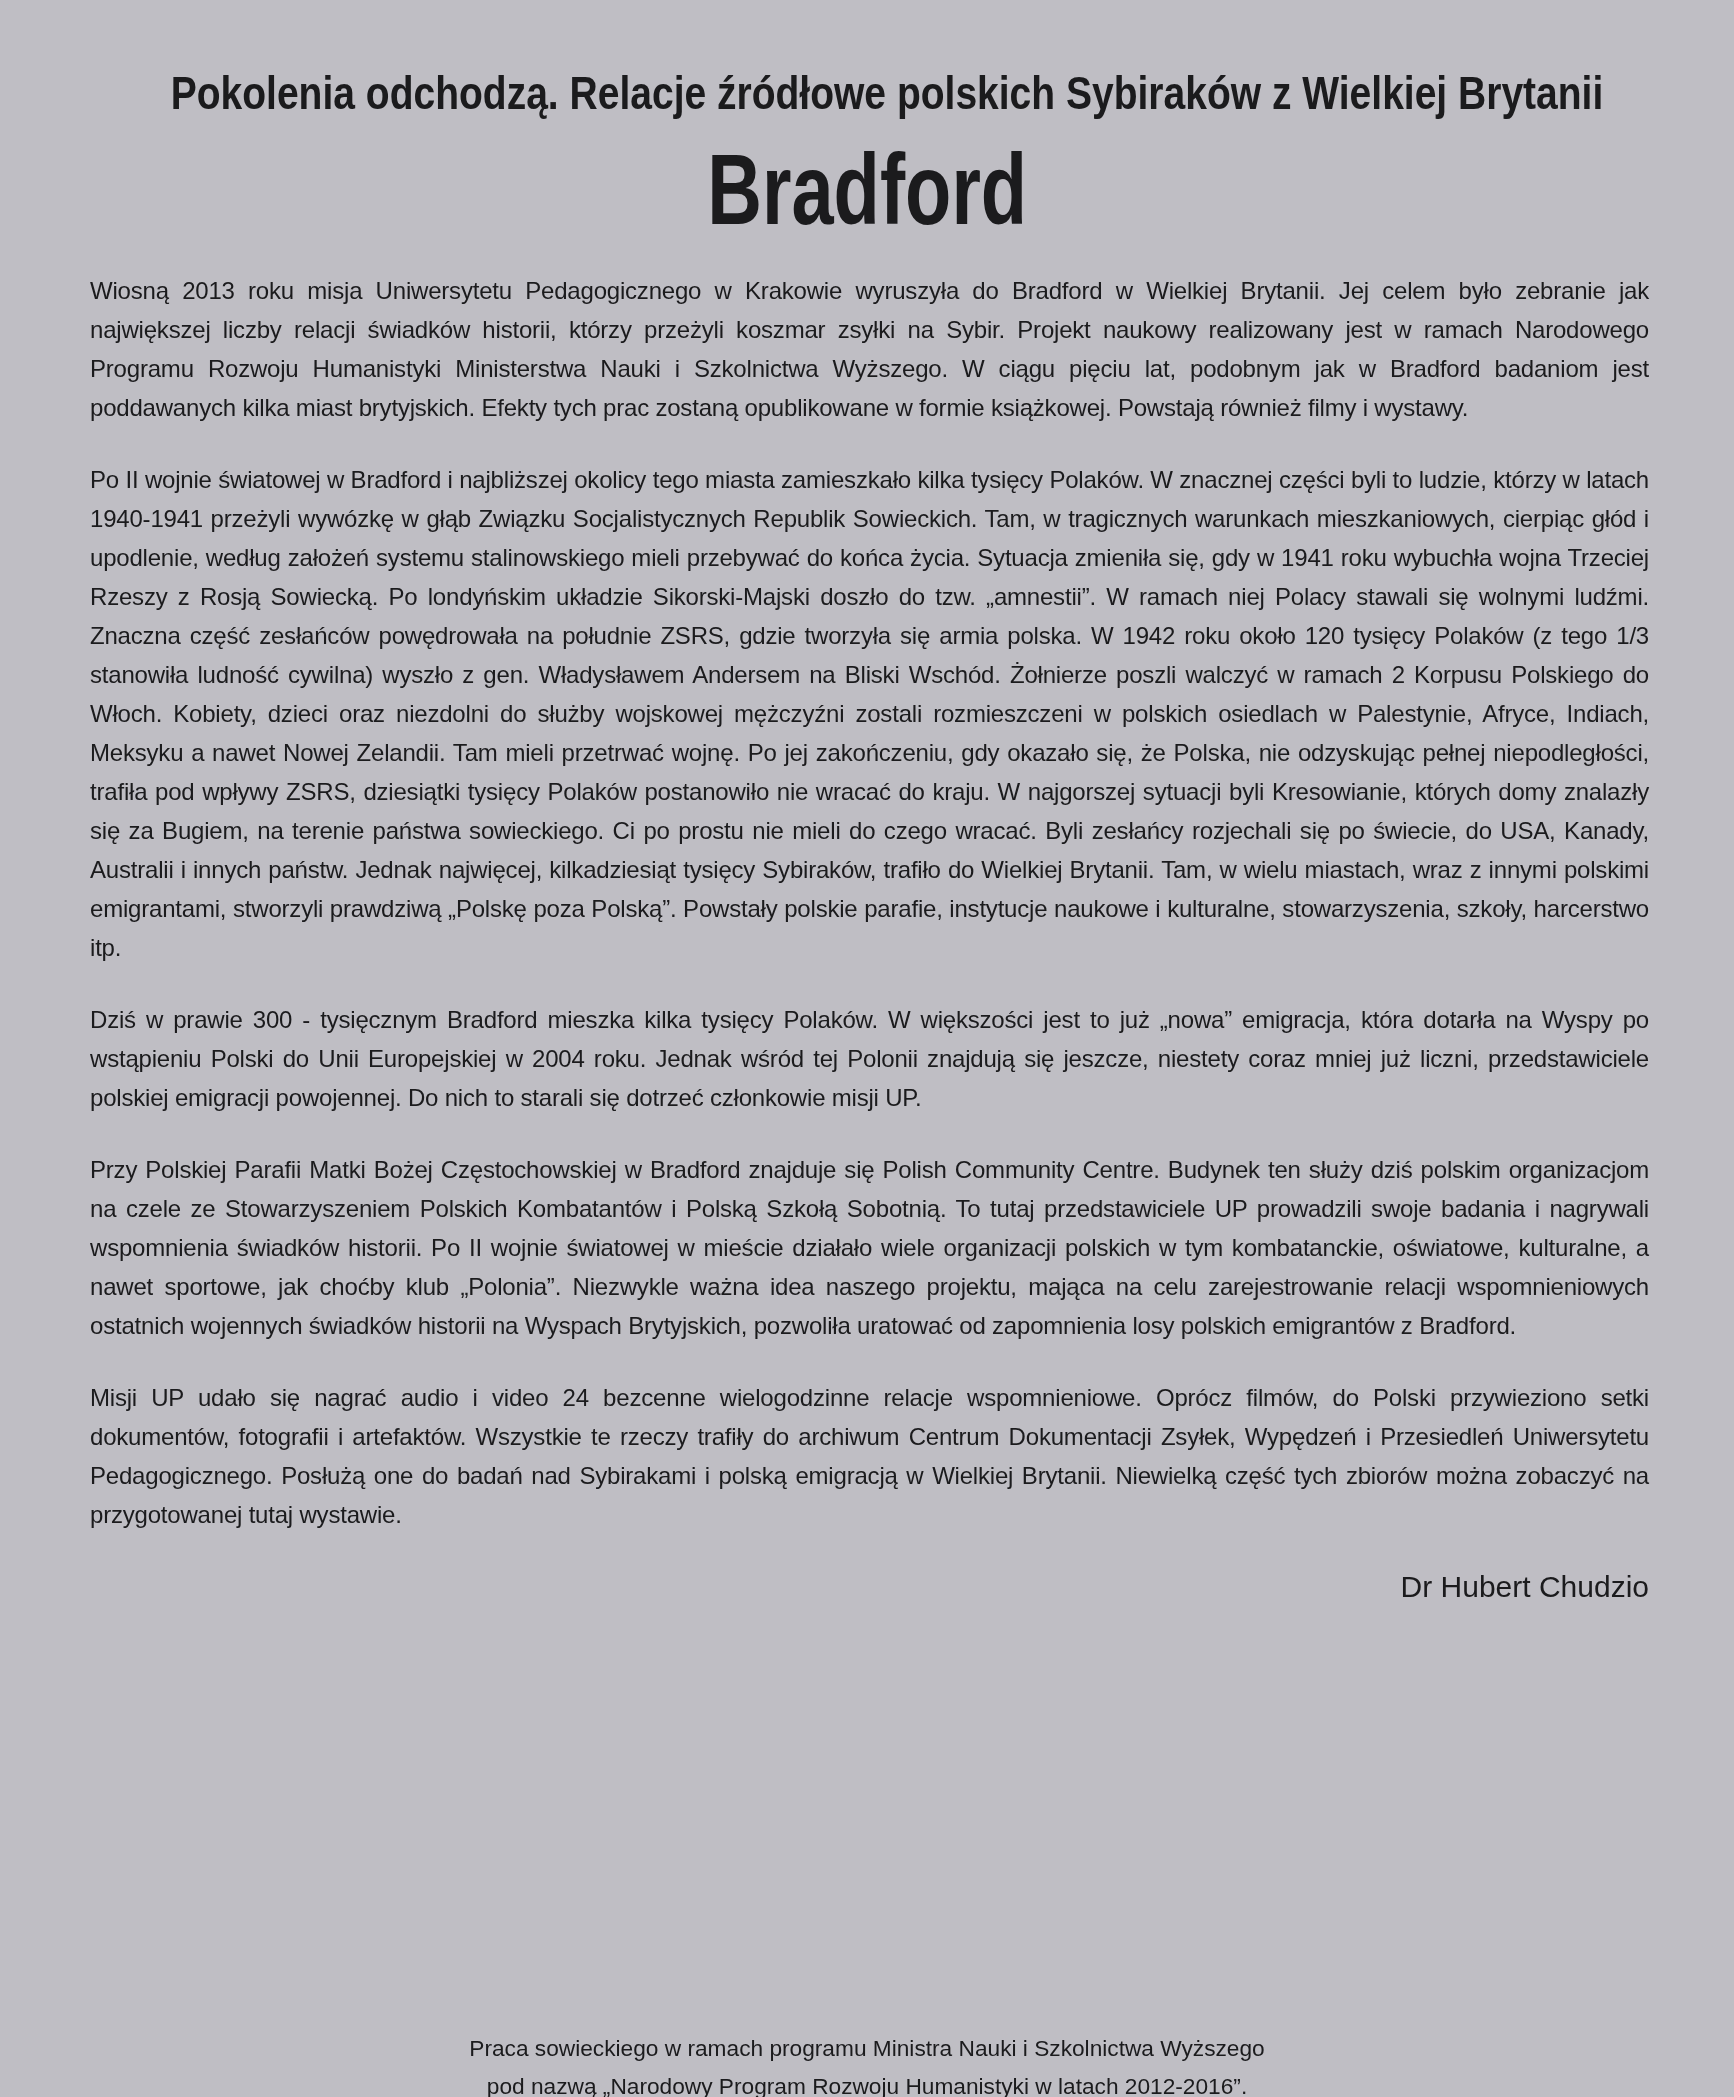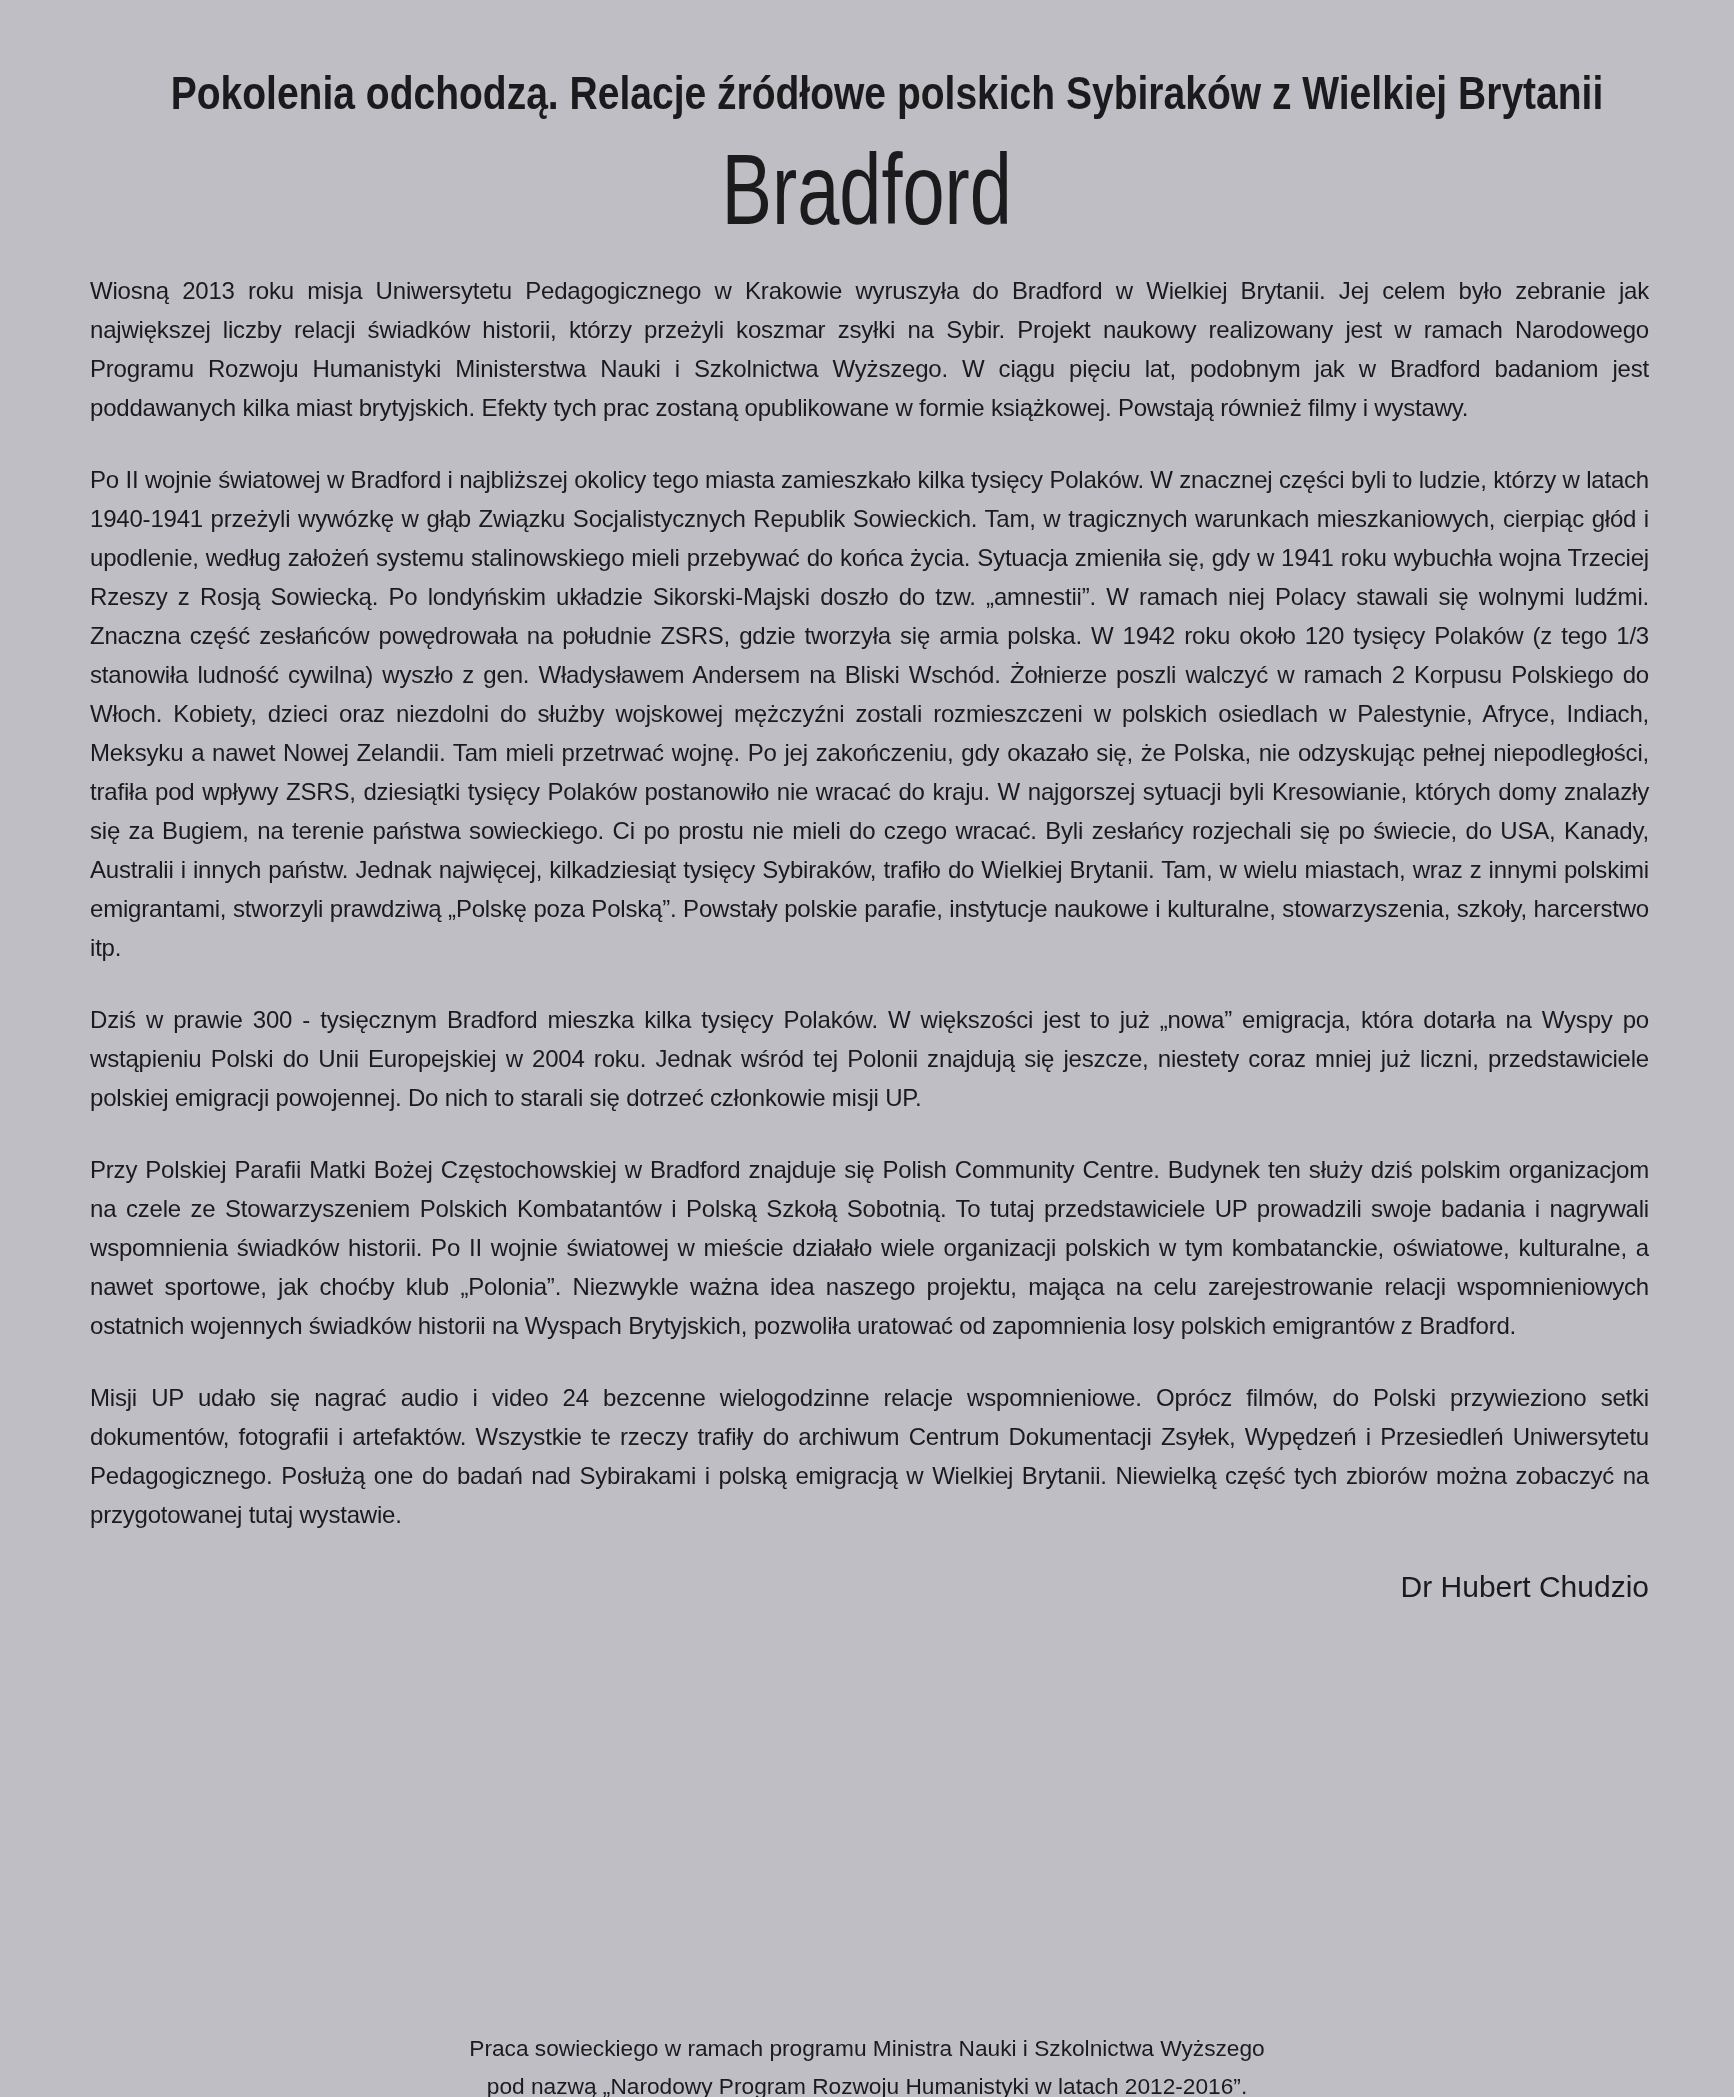--- a/index.html
+++ b/index.html
@@ -4,21 +4,21 @@
 <style>
   html,body{margin:0;padding:0;background:#bfbec4;}
   .poster{
     position:relative;width:1734px;height:2478px;background:#bfbec4;
     font-family:"Liberation Sans",sans-serif;color:#1b1b1d;overflow:hidden;
   }
   .title{position:absolute;top:61px;left:0;right:0;text-align:center;
     font-size:47px;font-weight:bold;line-height:64px;white-space:nowrap;margin-left:24px;}
   .squeeze83{display:inline-block;transform:scaleX(.83);transform-origin:center;white-space:nowrap;}
   .city{position:absolute;top:134px;left:0;right:0;text-align:center;
-    font-size:101px;font-weight:normal;line-height:110px;}
+    font-size:101px;font-weight:bold;line-height:110px;}
   .squeeze75{display:inline-block;transform:scaleX(.75);transform-origin:center;white-space:nowrap;}
 
   .text-block{position:absolute;left:86px;top:271px;width:1563px;}
   .text-block p{margin:0 0 33px 4px;font-size:24px;line-height:39px;
     text-align:justify;letter-spacing:-0.2px;}
   .signature{margin-top:17px;text-align:right;font-size:30px;line-height:39px;}
 
   .funding{position:absolute;left:0;right:0;top:2029px;text-align:center;
     font-size:22.7px;line-height:38px;}
 </style>

